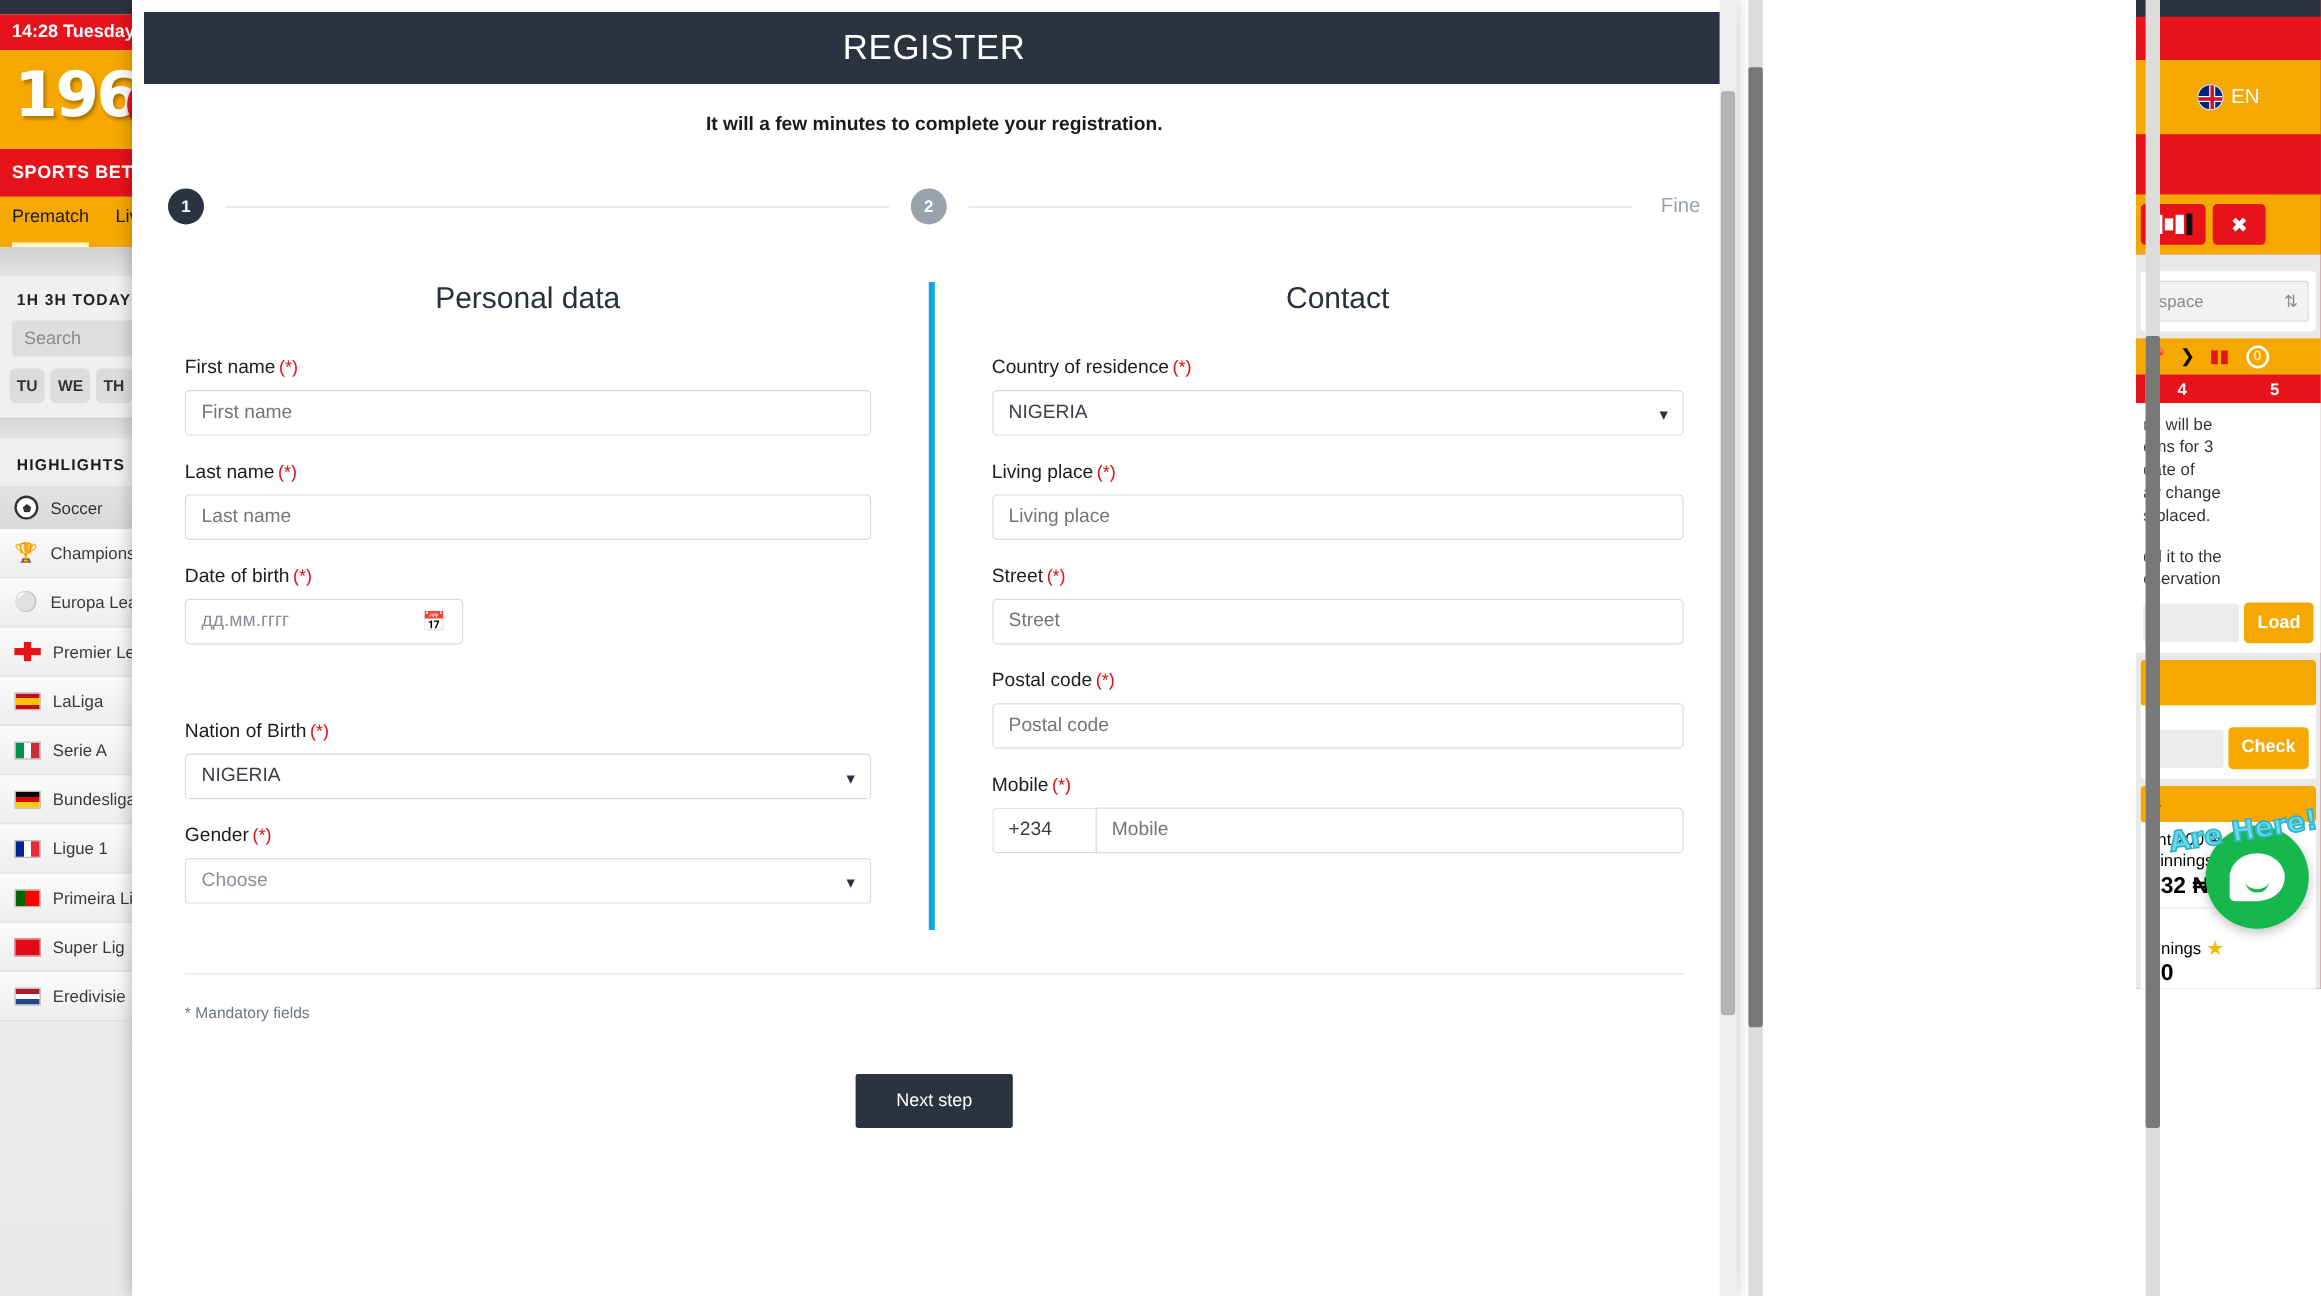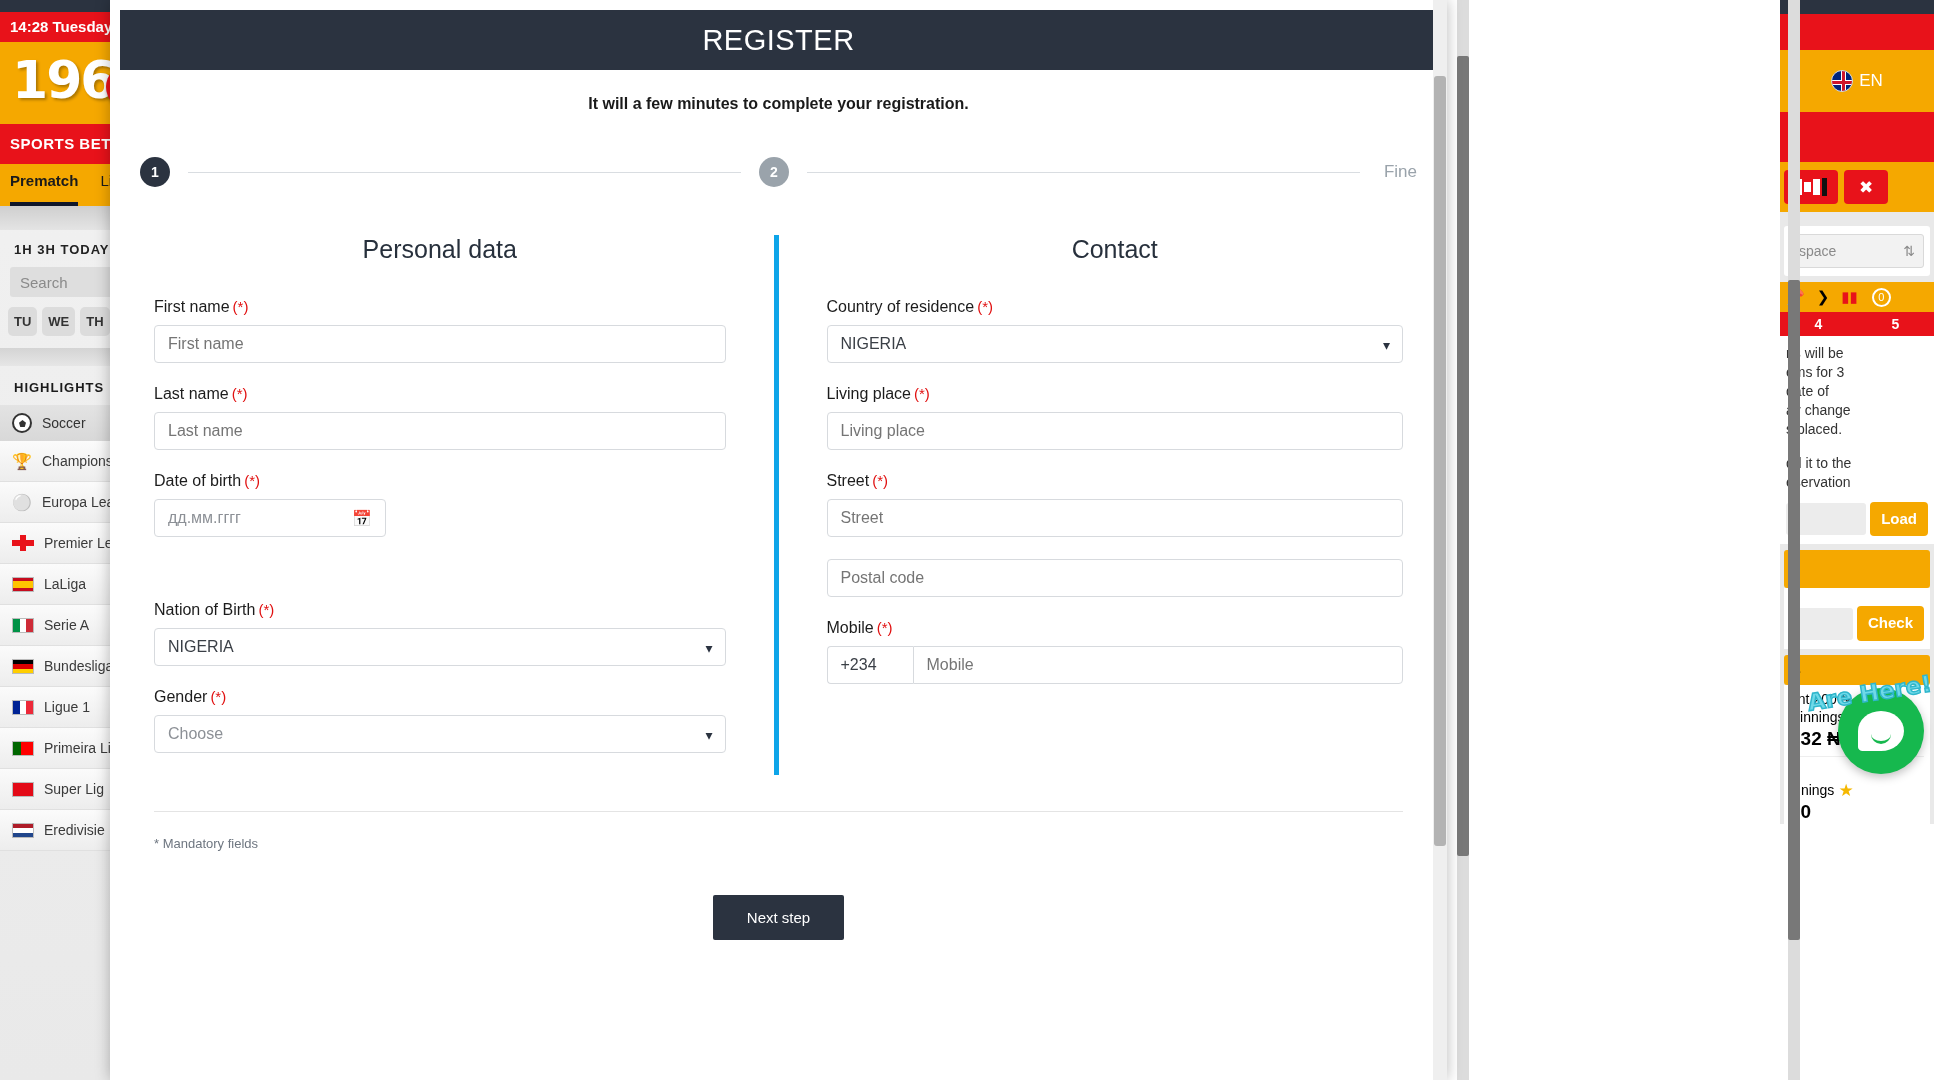--- a/index.html
+++ b/index.html
@@ -64,21 +64,21 @@
   }
   .tabs-band {
     background: #f5a800;
     display: flex; gap: 22px;
     padding: 8px 10px 0 10px;
     font-size: 15px; color: #1b1b1b;
     white-space: nowrap; overflow: hidden;
     height: 42px;
   }
   .tab-item { padding-bottom: 6px; }
-  .tab-item.active { border-bottom: 4px solid #0f172a; font-weight: 700; }
+  .tab-item.active { border-bottom: 4px solid #fef9c3; font-weight: 400; }
   .grey-strip { height: 24px; background: linear-gradient(to bottom,#cfcfcf,#e4e4e4); }
   .filters-row {
     font-size: 13px; font-weight: 800; color: #222;
     letter-spacing: 1px; padding: 12px 14px 8px 14px;
     white-space: nowrap; overflow: hidden;
   }
   .search-box {
     margin: 2px 10px 10px 10px; height: 30px;
     background: #dedede; border-radius: 3px;
     display: flex; align-items: center;
@@ -623,20 +623,23 @@
         </div>
 
         <div class="field">
           <div class="field-label">
             <span>Street</span><span class="req">(*)</span>
           </div>
           <input class="ctl" type="text" placeholder="Street" style="">
         </div>
 
         <div class="field">
+          <div class="field-label">
+            <span>Postal code</span><span class="req">(*)</span>
+          </div>
           <input class="ctl" type="text" placeholder="Postal code" style="">
         </div>
 
         <div class="field">
           <div class="field-label">
             <span>Mobile</span><span class="req">(*)</span>
           </div>
           <div class="phone-row">
             <div class="phone-prefix">+234</div>
             <input class="phone-num" type="text" placeholder="Mobile" style="">

